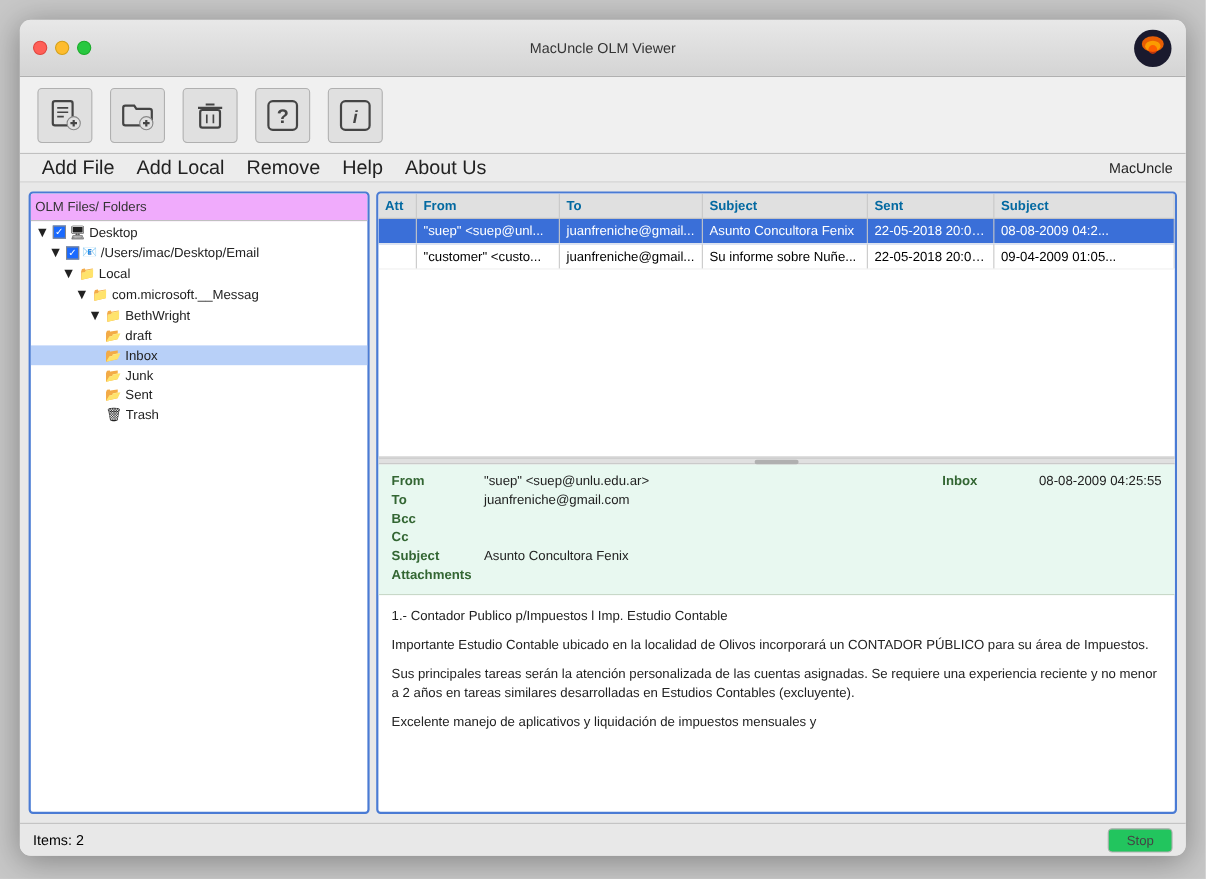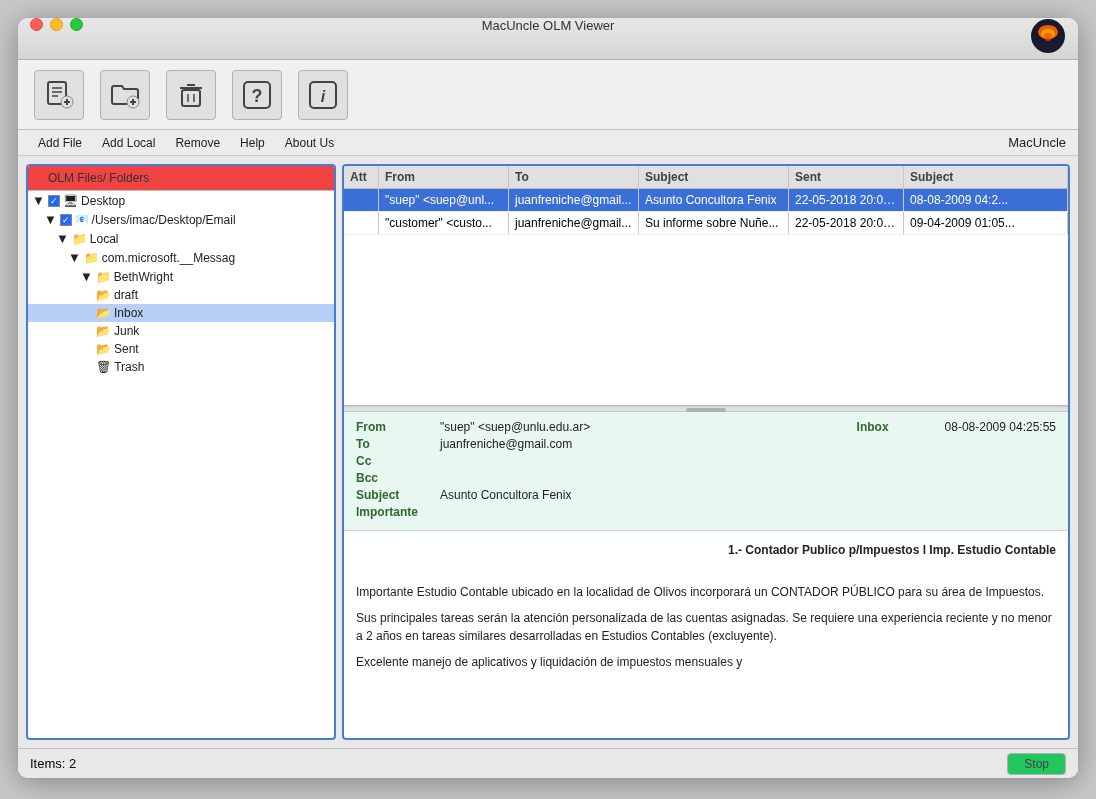--- a/index.html
+++ b/index.html
@@ -18,23 +18,23 @@
       background: #ececec;
       border-radius: 10px;
       box-shadow: 0 4px 30px rgba(0,0,0,0.35);
       display: flex;
       flex-direction: column;
       overflow: hidden;
     }
     
     .title-bar {
       background: linear-gradient(to bottom, #e8e8e8, #d4d4d4);
-      height: 42px;
-      display: flex;
-      align-items: flex-start;
+      height: 52px;
+      display: flex;
+      align-items: center;
       padding: 0 12px;
       border-radius: 10px 10px 0 0;
       border-bottom: 1px solid #b0b0b0;
       position: relative;
       flex-shrink: 0;
     }
     .traffic-lights {
       display: flex;
       gap: 7px;
       align-items: center;
@@ -91,21 +91,21 @@
       height: 26px;
       display: flex;
       align-items: center;
       padding: 0 12px;
       gap: 4px;
       border-bottom: 1px solid #c8c8c8;
       flex-shrink: 0;
     }
     .menu-item {
       padding: 2px 8px;
-      font-size: 12px;
+      font-size: 18px;
       color: #222;
       cursor: pointer;
       border-radius: 3px;
     }
     .menu-macuncle {
       margin-left: auto;
       font-size: 13px;
       color: #222;
     }
     
@@ -121,22 +121,22 @@
     .left-panel {
       width: 310px;
       min-width: 310px;
       background: #fff;
       border: 2px solid #4a7bd4;
       border-radius: 4px;
       overflow-y: auto;
       overflow-x: hidden;
     }
     .panel-header {
-      background: #ef4444;
-      padding: 5px 20px;
+      background: #f0abfc;
+      padding: 5px 4px;
       font-size: 12px;
       color: #333;
       border-bottom: 1px solid #c0c0c0;
       font-weight: 500;
     }
     .tree-item {
       display: flex;
       align-items: center;
       padding: 2px 4px;
       font-size: 12px;
@@ -175,21 +175,21 @@
       min-height: 240px;
       border-bottom: 1px solid #c0c0c0;
       overflow-y: auto;
     }
     .email-list-header {
       display: flex;
       background: #e0e0e0;
       border-bottom: 1px solid #c0c0c0;
       font-size: 12px;
       font-weight: 600;
-      color: #404040;
+      color: #0369a1;
       position: sticky;
       top: 0;
     }
     .email-col {
       padding: 4px 6px;
       border-right: 1px solid #c8c8c8;
     }
     .col-att { width: 35px; }
     .col-from { width: 130px; }
     .col-to { width: 130px; }
@@ -472,42 +472,42 @@
               <span class="header-value">08-08-2009 04:25:55</span>
             </div>
           </div>
 
           <div class="header-row">
             <span class="header-label">To</span>
             <span class="header-value">juanfreniche@gmail.com</span>
           </div>
 
           <div class="header-row">
-            <span class="header-label">Cc</span>
+            <span class="header-label">Bcc</span>
             <span class="header-value"></span>
           </div>
 
           <div class="header-row">
-            <span class="header-label">Bcc</span>
+            <span class="header-label">Cc</span>
             <span class="header-value"></span>
           </div>
 
           <div class="header-row">
             <span class="header-label">Subject</span>
             <span class="header-value">Asunto Concultora Fenix</span>
           </div>
 
           <div class="header-row">
-            <span class="header-label">Importante</span>
+            <span class="header-label">Attachments</span>
             <span class="header-value"></span>
           </div>
         </div>
 
         <div class="email-body">
-          <p style="font-weight: bold; margin-bottom: 24px; text-align: right;">1.- Contador Publico p/Impuestos l Imp. Estudio Contable</p>
+          <p style="font-weight: normal; margin-bottom: 8px;">1.- Contador Publico p/Impuestos l Imp. Estudio Contable</p>
           <p style="margin-bottom: 8px;">Importante Estudio Contable ubicado en la localidad de Olivos incorporará un CONTADOR PÚBLICO para su área de Impuestos.</p>
           <p style="margin-bottom: 8px;">Sus principales tareas serán la atención personalizada de las cuentas asignadas. Se requiere una experiencia reciente y no menor a 2 años en tareas similares desarrolladas en Estudios Contables (excluyente).</p>
           <p>Excelente manejo de aplicativos y liquidación de impuestos mensuales y</p>
         </div>
       </div>
     </div>
 
   </div>
 
   <div class="status-bar">

